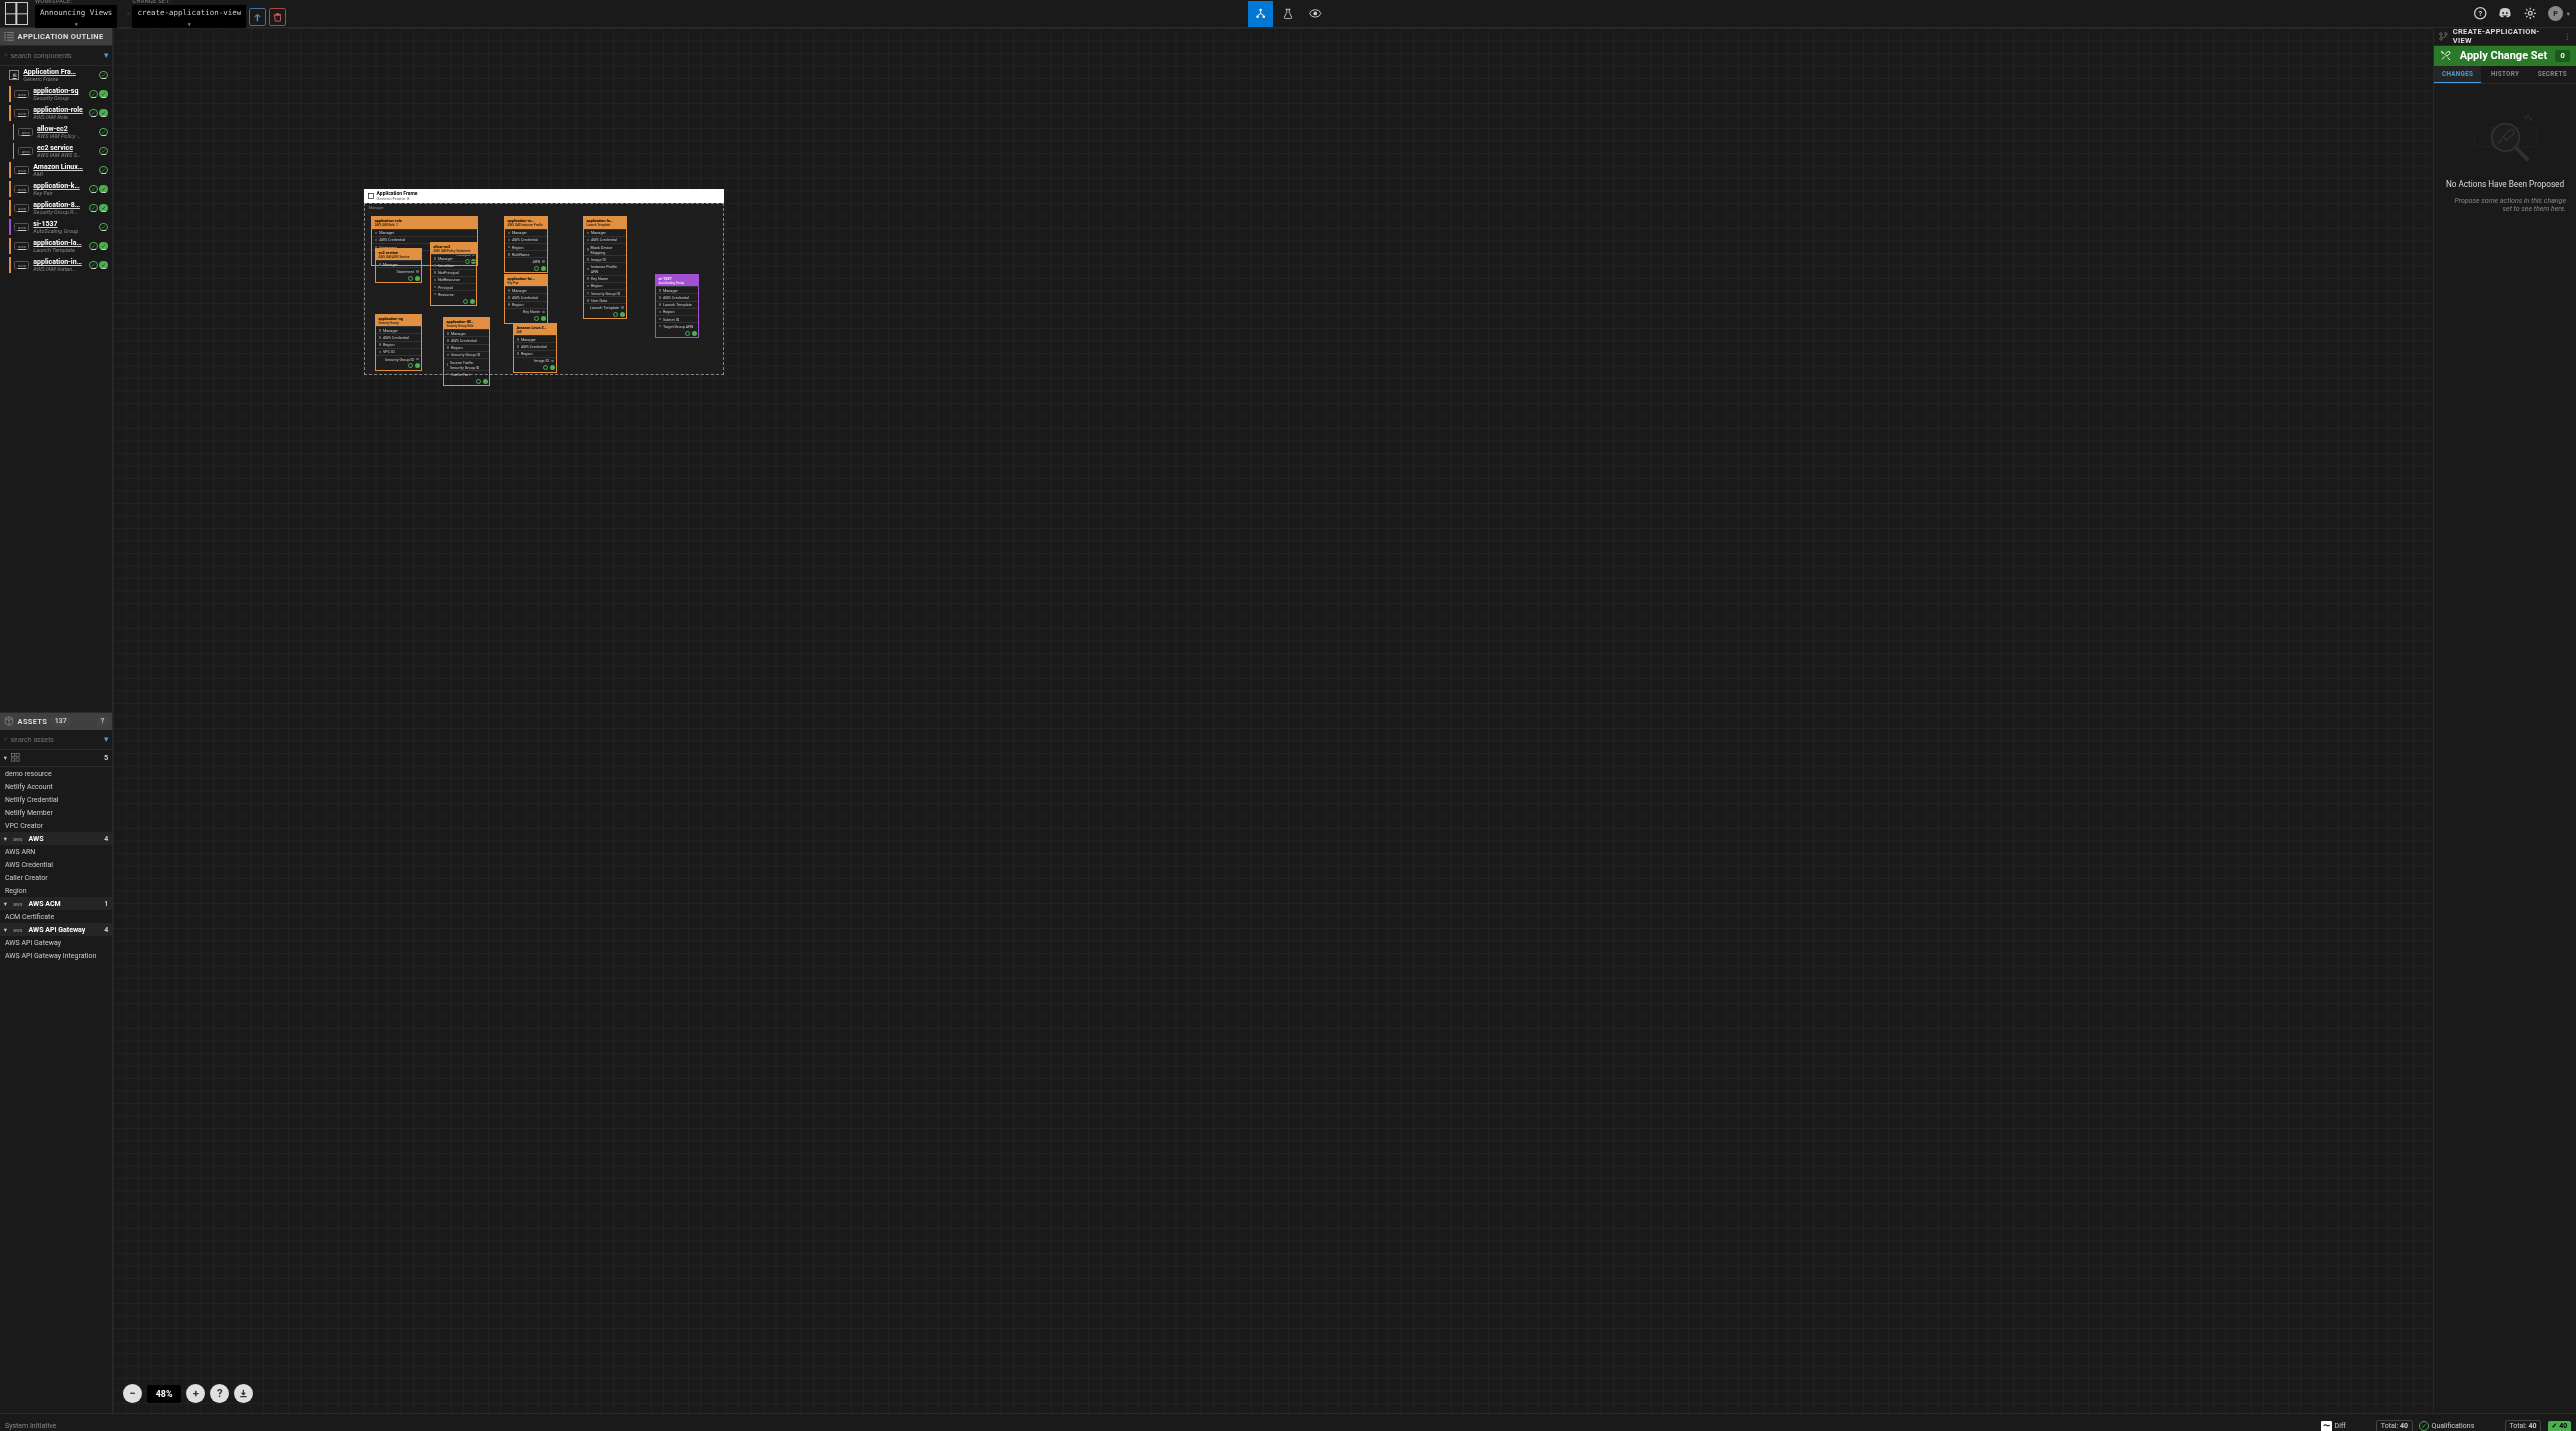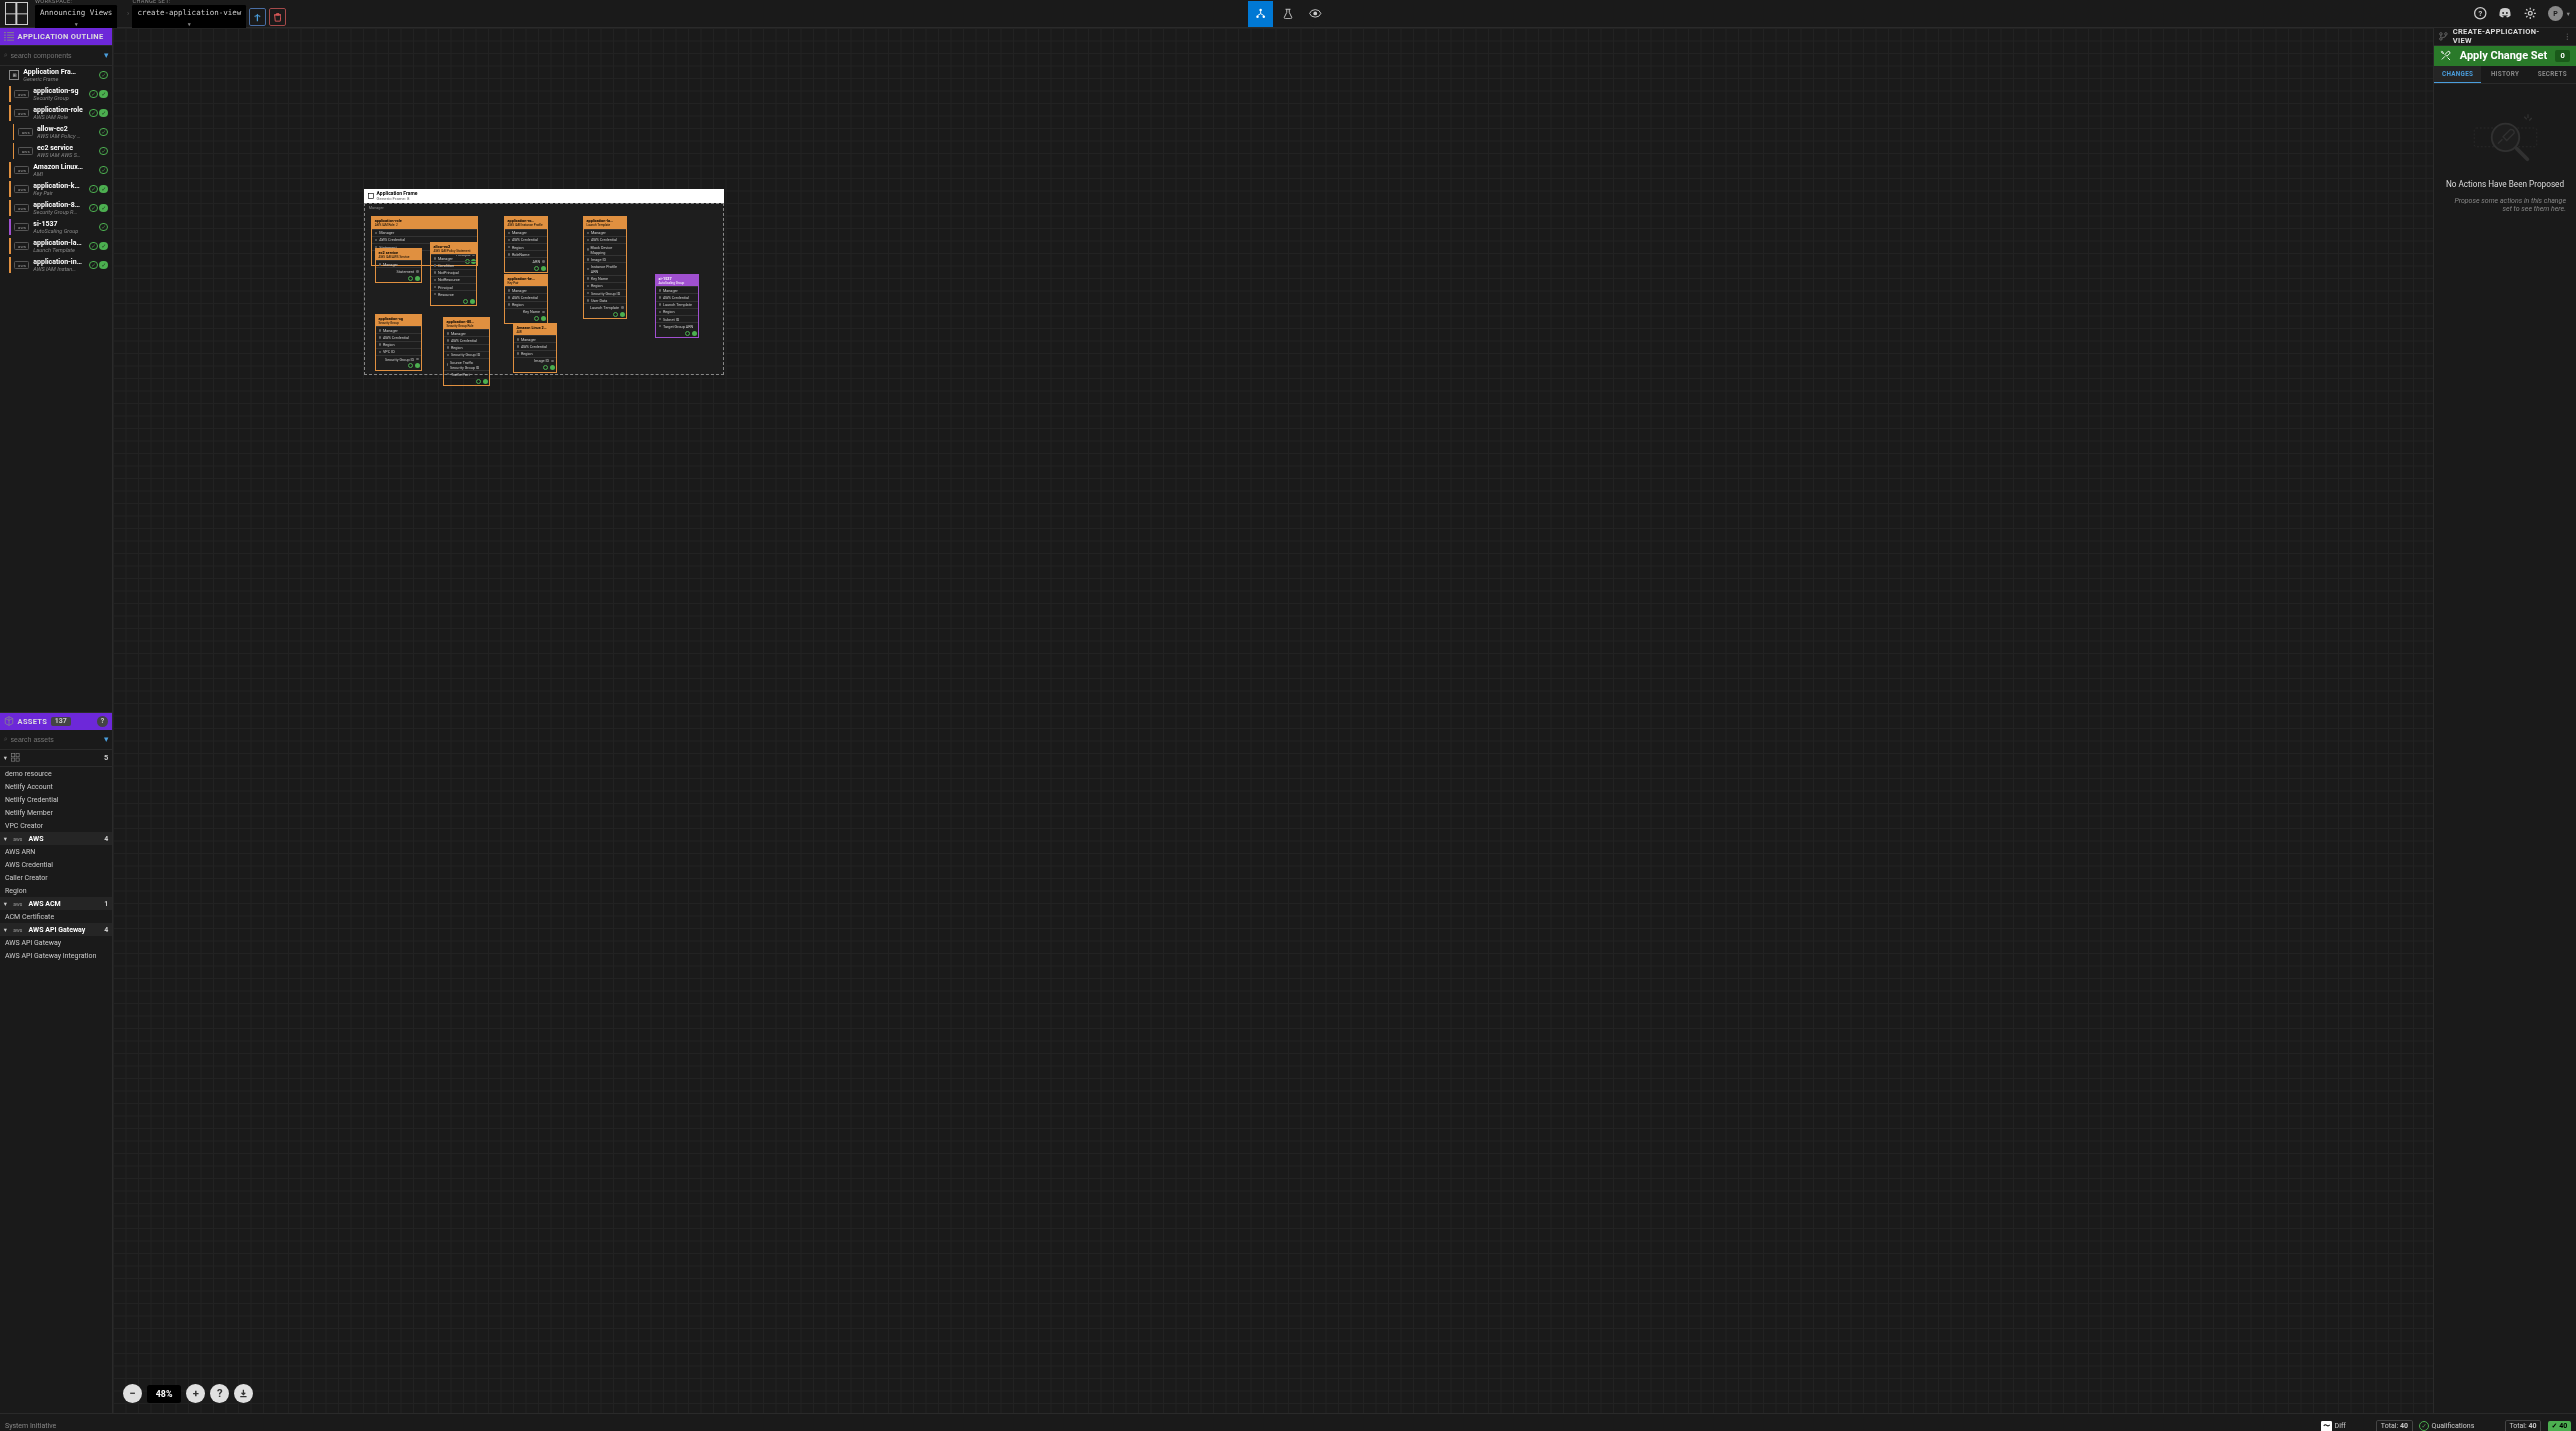--- a/index.html
+++ b/index.html
@@ -17,30 +17,30 @@
 .top-icon-btn { width:17.6px; height:17.6px; border:1.3px solid #4a6fa5; color:#4a9edd; border-radius:1.9px; display:flex; align-items:center; justify-content:center; margin-left:2.5px; cursor:pointer; }
 .top-icon-btn.red { border-color:#a54a4a; color:#dd5a5a; }
 .top-center { position:absolute; left:50%; transform:translateX(-50%); display:flex; gap:2.5px; }
 .top-center-btn { width:25px; height:26px; display:flex; align-items:center; justify-content:center; color:#ccc; font-size:11.3px; cursor:pointer; }
 .top-center-btn.active { background:#0078d4; color:#fff; }
 .top-right { margin-left:auto; display:flex; align-items:center; gap:10px; }
 .top-right-icon { width:15px; height:15px; display:flex; align-items:center; justify-content:center; color:#ccc; font-size:11.3px; cursor:pointer; }
 .avatar { width:15px; height:15px; border-radius:50%; background:#888; display:flex; align-items:center; justify-content:center; color:#1a1a1a; font-weight:bold; font-size:7px; }
 .body { display:flex; height:calc(100% - 28px - 17.6px); }
 .left-panel { width:113px; background:#1a1a1a; display:flex; flex-direction:column; border-right:0.6px solid #2a2a2a; overflow:hidden; }
-.panel-header { height:17.6px; display:flex; align-items:center; padding:0 3.8px; background:#6d28d9; gap:3.8px; }
+.panel-header { height:17.6px; display:flex; align-items:center; padding:0 3.8px; background:#404040; gap:3.8px; }
 .panel-header.with-border { border-bottom:0.6px solid #2a2a2a; }
 .panel-header .title { font-weight:bold; font-size:7.5px; letter-spacing:0.3px; color:#ddd; }
 .panel-header .count { background:#444; padding:0.6px 3.8px; border-radius:1.9px; font-size:7px; font-weight:bold; }
 .panel-header .help { margin-left:auto; width:11.3px; height:11.3px; border-radius:50%; background:#444; color:#ccc; display:flex; align-items:center; justify-content:center; font-size:7px; font-weight:bold; }
 .search-row { height:20px; display:flex; align-items:center; padding:0 3.8px; gap:2.5px; border-bottom:0.6px solid #2a2a2a; }
 .search-row input { flex:1; background:transparent; border:none; outline:none; color:#888; font-size:7px; }
 .search-row .mag { color:#555; font-size:7.5px; }
 .search-row .filter { color:#4a9edd; font-size:8.8px; }
-.outline { flex:1; overflow-y:auto; }
+.outline { flex:1; overflow-y:auto;text-decoration:underline; }
 .outline-item { display:flex; align-items:center; padding:1.9px 3.8px; gap:3.8px; cursor:pointer; min-height:19px; }
 .outline-item .bar { width:1.9px; align-self:stretch; }
 .outline-item .bar.orange { background:#e09040; }
 .outline-item .bar.purple { background:#a050d0; }
 .outline-item .frame-icon { width:10px; height:10px; border:0.6px solid #888; font-size:5px; display:flex; align-items:center; justify-content:center; }
 .outline-item .aws-icon { width:15px; height:7.5px; background:#1a1a1a; border:0.6px solid #555; font-size:4.4px; display:flex; align-items:center; justify-content:center; color:#999; border-radius:1.3px; }
 .outline-item .txt { flex:1; overflow:hidden; }
 .outline-item .name { font-size:7px; font-weight:bold; color:#fff; white-space:nowrap; overflow:hidden; text-overflow:ellipsis; }
 .outline-item .sub { font-size:5.6px; color:#888; font-style:italic; white-space:nowrap; overflow:hidden; text-overflow:ellipsis; }
 .outline-item .checks { display:flex; gap:1.3px; }

